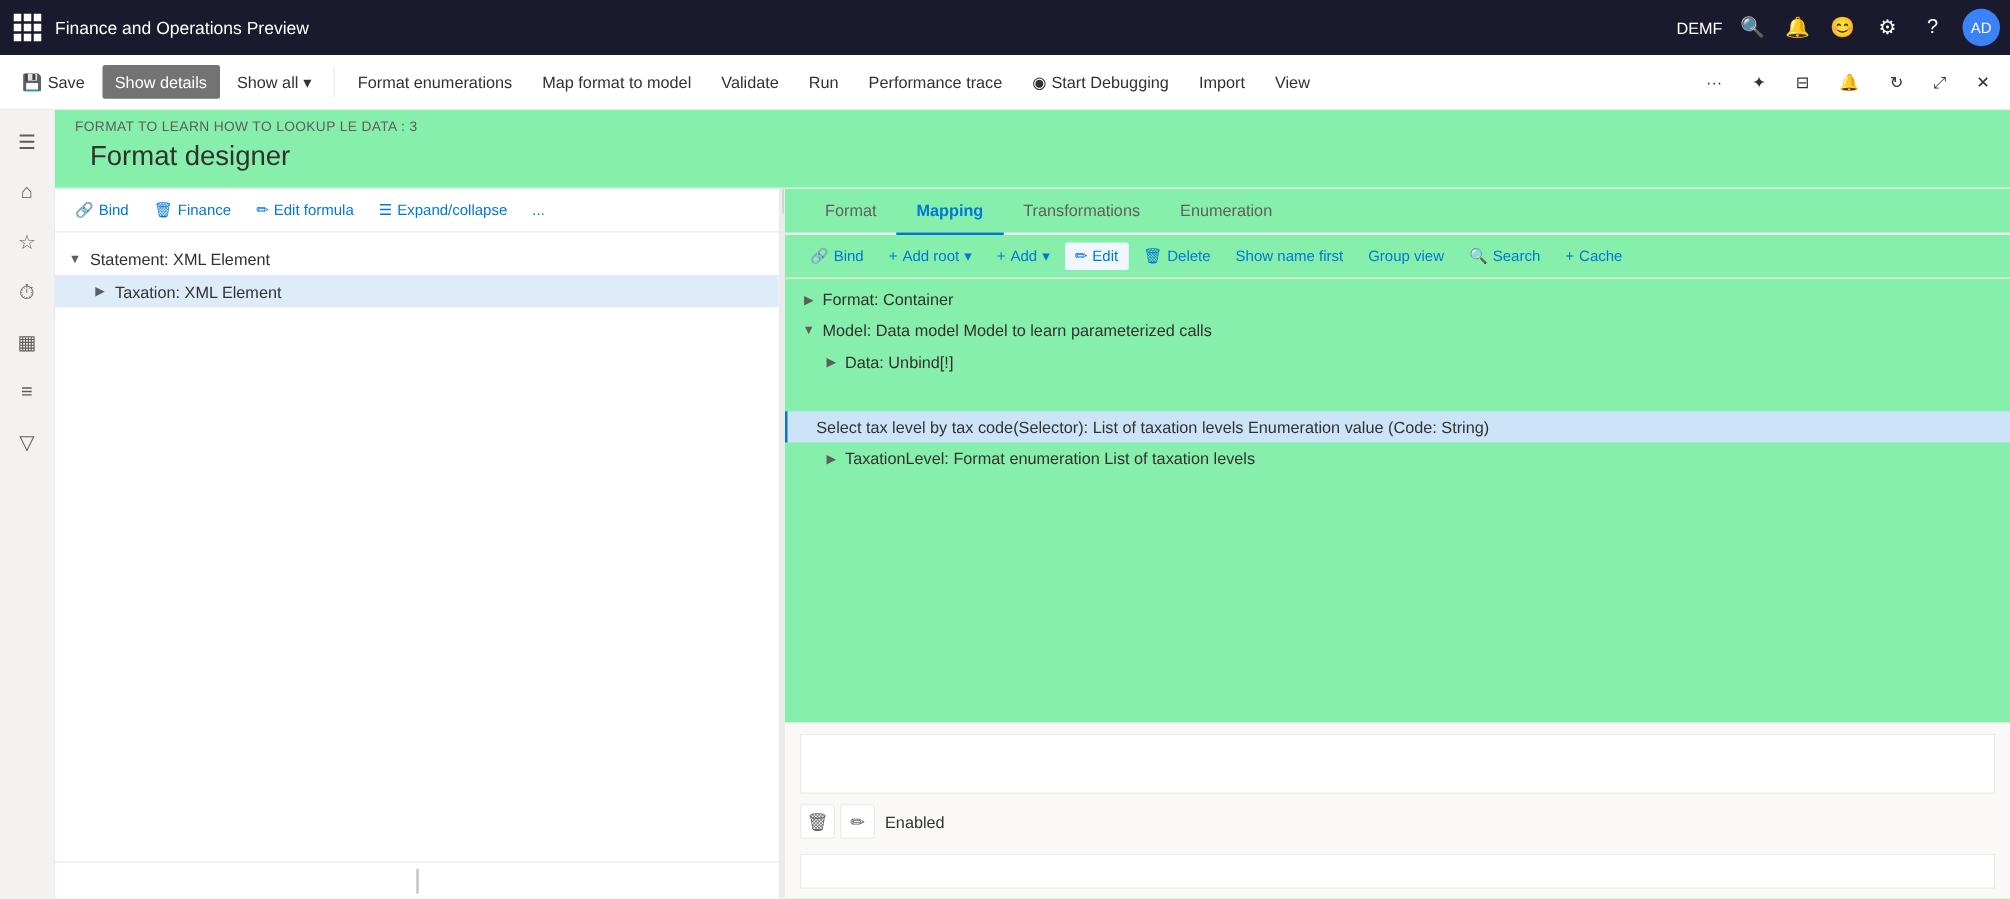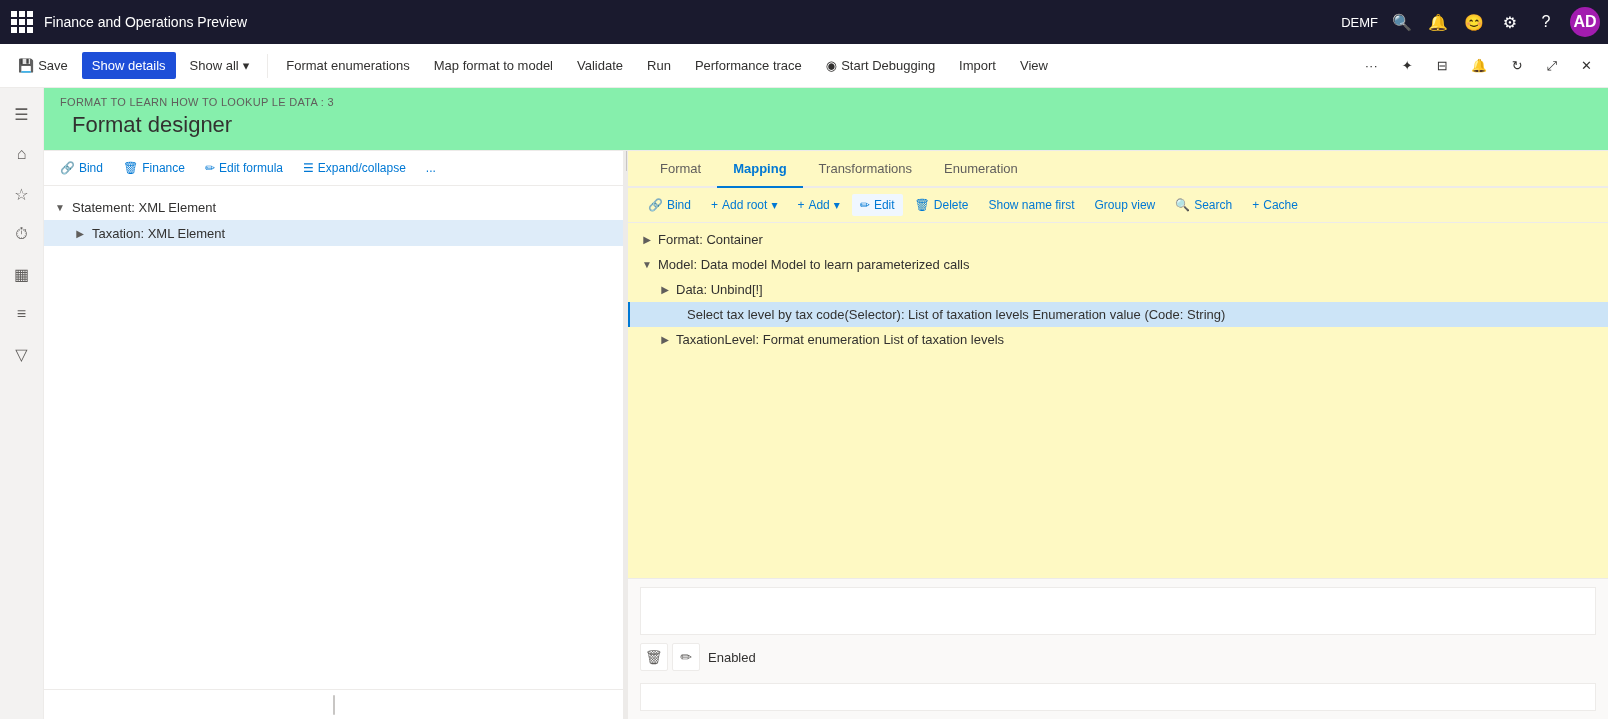--- a/index.html
+++ b/index.html
@@ -12,35 +12,35 @@
       height: 44px; padding: 0 8px; justify-content: flex-end;
     }
     .title-bar-app { display: flex; align-items: center; gap: 8px; flex: 1; }
     .waffle-icon { width: 28px; height: 28px; display: flex; align-items: center; justify-content: center; cursor: pointer; }
     .waffle-grid { display: grid; grid-template-columns: repeat(3,6px); gap: 2px; }
     .waffle-dot { width: 6px; height: 6px; background: white; }
     .title-text { font-size: 14px; font-weight: 400; color: white; }
     .title-bar-right { display: flex; align-items: center; gap: 12px; }
     .title-bar-user { font-size: 13px; color: white; }
     .title-icon { width: 24px; height: 24px; display: flex; align-items: center; justify-content: center; color: white; cursor: pointer; font-size: 16px; }
-    .avatar { width: 30px; height: 30px; border-radius: 50%; background: #a21caf; display: flex; align-items: center; justify-content: center; color: white; font-size: 16px; font-weight: 700; cursor: pointer; }
+    .avatar { width: 30px; height: 30px; border-radius: 50%; background: #3b82f6; display: flex; align-items: center; justify-content: center; color: white; font-size: 12px; font-weight: 400; cursor: pointer; }
 
     
     .command-bar {
       display: flex; align-items: center;
       background: white; border-bottom: 1px solid #edebe9;
       height: 44px; padding: 0 8px; gap: 4px;
     }
     .cmd-btn {
       display: flex; align-items: center; gap: 4px;
       padding: 6px 10px; border: none; background: none;
       cursor: pointer; font-size: 13px; color: #323130;
       border-radius: 2px; white-space: nowrap;
     }
-    .cmd-btn-primary { background: #1d4ed8; color: white; border-radius: 2px; }
+    .cmd-btn-primary { background: #737373; color: white; border-radius: 2px; }
     .cmd-separator { width: 1px; height: 24px; background: #edebe9; margin: 0 4px; }
     .cmd-right { margin-left: auto; display: flex; align-items: center; gap: 8px; }
     .cmd-icon-btn { padding: 6px 8px; display: flex; align-items: center; gap: 4px; cursor: pointer; border: none; background: none; font-size: 13px; color: #323130; border-radius: 2px; }
 
     
     .main-layout { display: flex; height: calc(100vh - 88px); }
 
     
     .left-nav { width: 44px; background: #f3f2f1; border-right: 1px solid #edebe9; display: flex; flex-direction: column; align-items: center; padding-top: 8px; gap: 4px; }
     .nav-icon { width: 36px; height: 36px; display: flex; align-items: center; justify-content: center; cursor: pointer; border-radius: 2px; color: #605e5c; font-size: 16px; }
@@ -63,21 +63,21 @@
     .tree-area { flex: 1; overflow-y: auto; padding: 8px 0; }
     .tree-node { display: flex; align-items: center; padding: 5px 8px; cursor: pointer; }
     .tree-node.selected { background: #deecf9; }
     .tree-toggle { width: 16px; height: 16px; display: flex; align-items: center; justify-content: center; font-size: 10px; color: #605e5c; flex-shrink: 0; cursor: pointer; }
     .tree-label { font-size: 13px; color: #323130; margin-left: 4px; }
     .tree-indent { width: 20px; flex-shrink: 0; }
     .divider-v { width: 4px; background: #edebe9; cursor: col-resize; flex-shrink: 0; }
     .divider-marker { width: 1px; height: 20px; background: #c8c6c4; margin: auto; }
 
     
-    .right-panel { flex: 1; display: flex; flex-direction: column; background: #fef9c3; overflow: hidden; }
+    .right-panel { flex: 1; display: flex; flex-direction: column; background: #86efac; overflow: hidden; }
 
     
     .tabs-bar { display: flex; align-items: center; border-bottom: 2px solid #edebe9; padding: 0 16px; }
     .tab { padding: 10px 16px; font-size: 13px; color: #605e5c; cursor: pointer; border-bottom: 2px solid transparent; margin-bottom: -2px; }
     .tab.active { color: #0078d4; border-bottom-color: #0078d4; font-weight: 600; text-align: right; }
 
     
     .mapping-toolbar { display: flex; align-items: center; gap: 4px; padding: 6px 12px; border-bottom: 1px solid #edebe9; flex-wrap: wrap; }
     .map-btn { display: flex; align-items: center; gap: 4px; padding: 4px 8px; border: none; background: none; cursor: pointer; font-size: 12px; color: #0078d4; border-radius: 2px; white-space: nowrap; }
     .map-btn.edit-btn { background: #f0f7ff; }
@@ -314,21 +314,21 @@
           <div class="map-node">
             <span class="map-toggle">▼</span>
             <span class="map-label">Model: Data model Model to learn parameterized calls</span>
           </div>
 
           <div class="map-node" style="padding-left: 30px;">
             <span class="map-toggle">▶</span>
             <span class="map-label">Data: Unbind[!]</span>
           </div>
 
-          <div class="map-node highlighted" style="padding-left: 53px;">
+          <div class="map-node highlighted" style="padding-left: 19px; margin-top: 27px;">
             <span class="map-label">Select tax level by tax code(Selector): List of taxation levels Enumeration value (Code: String)</span>
           </div>
 
           <div class="map-node" style="padding-left: 30px;">
             <span class="map-toggle">▶</span>
             <span class="map-label">TaxationLevel: Format enumeration List of taxation levels</span>
           </div>
         </div>
 
         <div class="formula-area">

